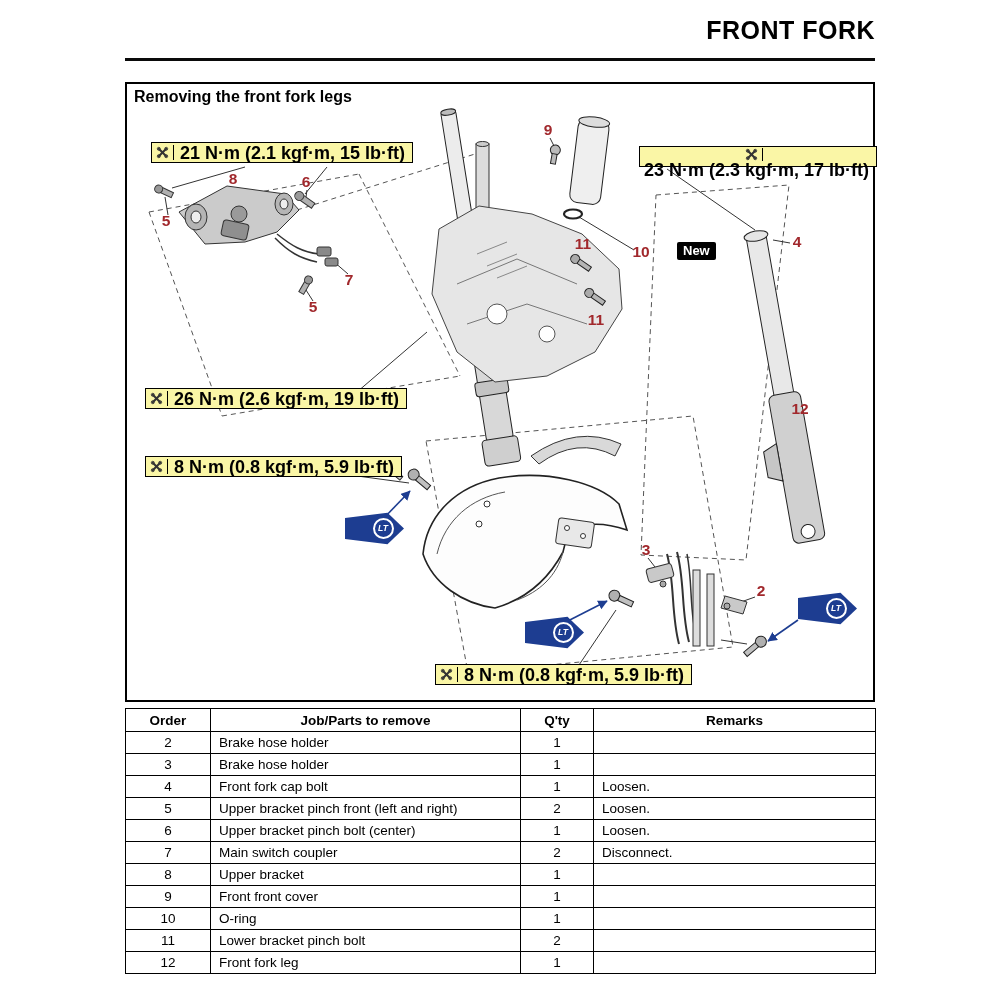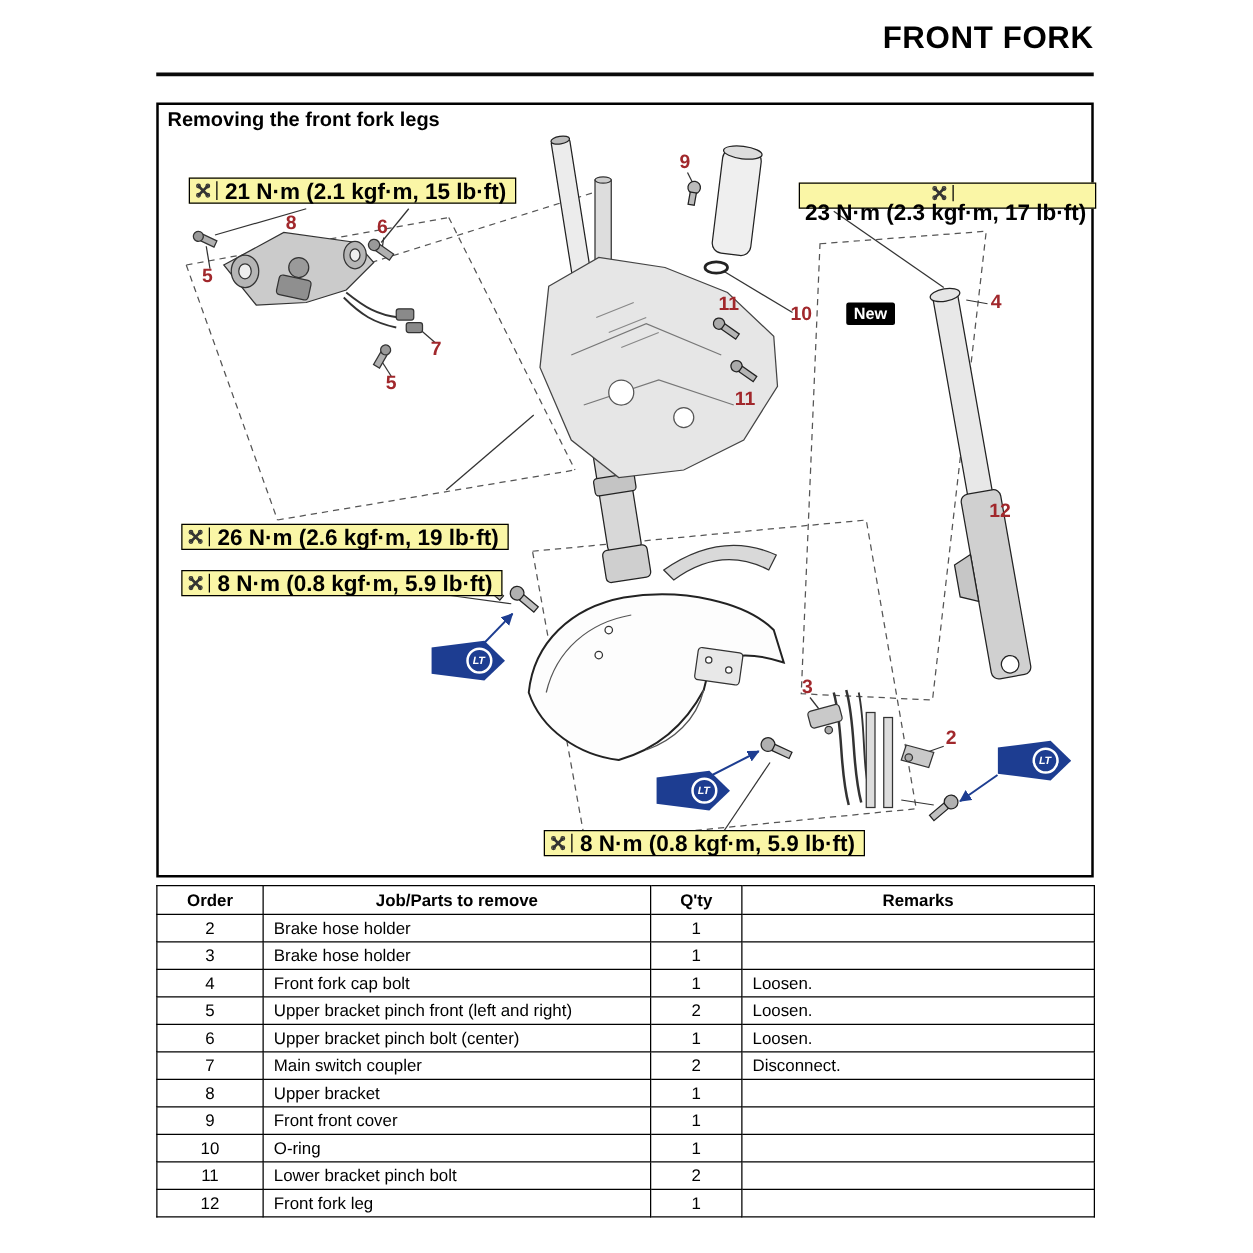--- a/index.html
+++ b/index.html
@@ -236,21 +236,21 @@
             <svg width="13" height="13" viewBox="0 0 14 14">
               <path d="M3 11 L11 3 M3 3 L11 11" stroke="#333" stroke-width="2.2" stroke-linecap="round" fill="none"></path>
               <circle cx="3" cy="3" r="1.6" fill="none" stroke="#333"></circle>
               <circle cx="11" cy="11" r="1.6" fill="none" stroke="#333"></circle>
               <circle cx="11" cy="3" r="1.6" fill="none" stroke="#333"></circle>
               <circle cx="3" cy="11" r="1.6" fill="none" stroke="#333"></circle>
             </svg>
           </span>
           <span class="t-text">23 N·m (2.3 kgf·m, 17 lb·ft)</span>
         </div>
-        <div class="torque" style="left: 18px; top: 304px; margin-top: 31px;">
+        <div class="torque" style="left: 18px; top: 304px;">
           <span class="t-icon">
             <svg width="13" height="13" viewBox="0 0 14 14">
               <path d="M3 11 L11 3 M3 3 L11 11" stroke="#333" stroke-width="2.2" stroke-linecap="round" fill="none"></path>
               <circle cx="3" cy="3" r="1.6" fill="none" stroke="#333"></circle>
               <circle cx="11" cy="11" r="1.6" fill="none" stroke="#333"></circle>
               <circle cx="11" cy="3" r="1.6" fill="none" stroke="#333"></circle>
               <circle cx="3" cy="11" r="1.6" fill="none" stroke="#333"></circle>
             </svg>
           </span>
           <span class="t-text">26 N·m (2.6 kgf·m, 19 lb·ft)</span>

